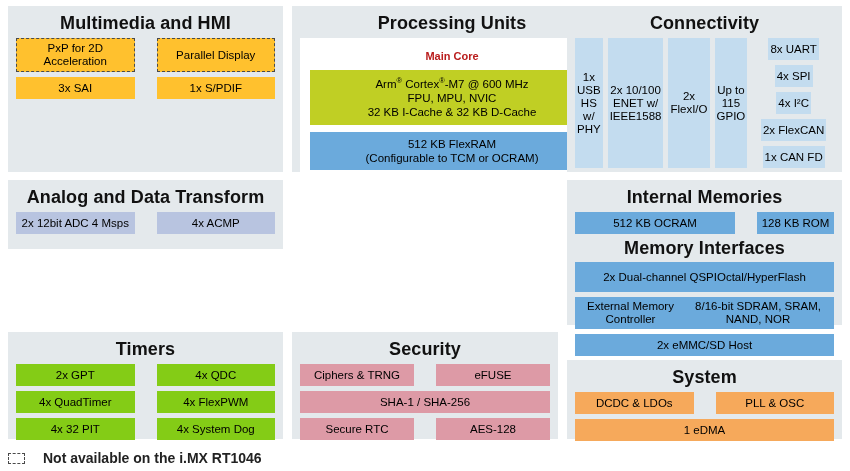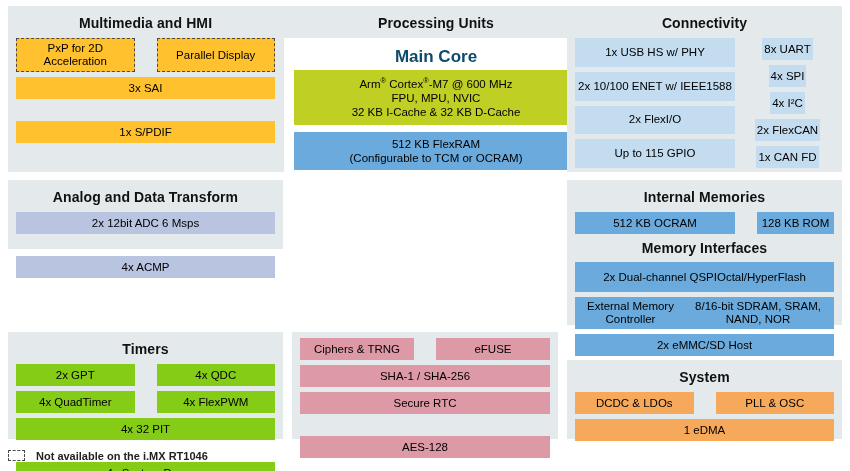--- a/index.html
+++ b/index.html
@@ -25,43 +25,43 @@
 
   
   .panel {
     position: absolute;
     background: #E4E9EC;
     box-sizing: border-box;
     padding: 6px 8px 8px 8px;
   }
   .panel-title {
     text-align: center;
-    font-size: 14px;
+    font-size: 18px;
     font-weight: bold;
     color: #111111;
     line-height: 18px;
     margin: 2px 0 6px 0;
     letter-spacing: 0.1px;
   }
   .panel-subtitle {
     text-align: center;
-    font-size: 17px;
+    font-size: 11px;
     font-weight: bold;
-    color: #0c4a6e;
+    color: #b91c1c;
     line-height: 17px;
     margin: 4px 0 5px 0;
   }
 
   
   .row {
     display: flex;
     gap: 22px;
     margin-bottom: 5px;
   }
-  .row:last-child { margin-bottom: 0; flex-direction: column; }
+  .row:last-child { margin-bottom: 0; }
 
   .blk {
     box-sizing: border-box;
     display: flex;
     align-items: center;
     justify-content: center;
     text-align: center;
     font-size: 11.5px;
     line-height: 13px;
     color: #000000;
@@ -79,21 +79,21 @@
   .c-gray    { background: #84cc16; }
   .c-pink    { background: #DD9AA6; }
   .c-orange  { background: #F6A95B; }
 
   .dashed {
     border: 1.5px dashed #4a4a4a;
   }
 
   
   #panel-multimedia { left: 8px;   top: 6px;   width: 275px; height: 166px; }
-  #panel-processing { left: 276px; top: 6px;   width: 320px; height: 166px; }
+  #panel-processing { left: 292px; top: 6px;   width: 320px; height: 166px; }
   #panel-connectivity { left: 567px; top: 6px; width: 275px; height: 166px; }
 
   #panel-analog     { left: 8px;   top: 180px; width: 275px; height: 69px; }
   #panel-memory     { left: 567px; top: 180px; width: 275px; height: 145px; }
 
   #panel-timers     { left: 8px;   top: 332px; width: 275px; height: 107px; }
   #panel-security   { left: 292px; top: 332px; width: 266px; height: 107px; }
   #panel-system     { left: 567px; top: 360px; width: 275px; height: 79px; }
 
   
@@ -114,21 +114,21 @@
     padding: 5px 4px;
   }
   .core-blk .ln { display: block; white-space: nowrap; }
   #core-cpu   { height: 55px; margin-bottom: 7px; }
   #core-ram   { height: 38px; }
 
   sup.reg { font-size: 7.5px; vertical-align: super; line-height: 0; }
 
   
   .col2 { display: flex; gap: 6px; }
-  .col2 > .colA { display: flex; flex-direction: column; gap: 5px; }
+  .col2 > .colA { display: flex; flex-direction: row; gap: 5px; }
   .col2 > .colB { display: flex; flex-direction: column; gap: 5px; }
 
   
   #conn-left  { flex: 0 0 160px; }
   #conn-right { flex: 1 1 auto; align-items: center; }
   #conn-left .blk, #conn-right .blk { min-height: 22px; }
 
   
   #mem-ocram { flex: 0 0 160px; }
   #mem-rom   { flex: 1 1 auto; }
@@ -137,23 +137,23 @@
     min-height: 30px;
     flex-direction: row;
   }
 
   
   #legend {
     position: absolute;
     left: 8px;
     top: 450px;
     display: flex;
-    align-items: flex-start;
-    gap: 11px;
-    font-size: 11px;
+    align-items: center;
+    gap: 18px;
+    font-size: 14px;
     font-weight: bold;
     color: #222222;
   }
   #legend .swatch {
     width: 17px;
     height: 11px;
     border: 1.5px dashed #4a4a4a;
     background: #ffffff;
     box-sizing: border-box;
   }
@@ -206,21 +206,21 @@
         <div class="blk c-ltblue">4x I²C</div>
         <div class="blk c-ltblue">2x FlexCAN</div>
         <div class="blk c-ltblue">1x CAN FD</div>
       </div>
     </div>
   </div>
 
   <div class="panel" id="panel-analog">
     <div class="panel-title">Analog and Data Transform</div>
     <div class="row">
-      <div class="blk c-lav">2x 12bit ADC 6 Msps</div>
+      <div class="blk c-lav">2x 12bit ADC 4 Msps</div>
       <div class="blk c-lav">4x ACMP</div>
     </div>
   </div>
 
   <div class="panel" id="panel-memory">
     <div class="panel-title">Internal Memories</div>
     <div class="row">
       <div class="blk c-blue" id="mem-ocram">512 KB OCRAM</div>
       <div class="blk c-blue" id="mem-rom">128 KB ROM</div>
     </div>
@@ -252,20 +252,21 @@
       <div class="blk c-gray">4x QuadTimer</div>
       <div class="blk c-gray">4x FlexPWM</div>
     </div>
     <div class="row">
       <div class="blk c-gray">4x 32 PIT</div>
       <div class="blk c-gray">4x System Dog</div>
     </div>
   </div>
 
   <div class="panel" id="panel-security">
+    <div class="panel-title">Security</div>
     <div class="row">
       <div class="blk c-pink">Ciphers &amp; TRNG</div>
       <div class="blk c-pink">eFUSE</div>
     </div>
     <div class="row">
       <div class="blk c-pink">SHA-1 / SHA-256</div>
     </div>
     <div class="row">
       <div class="blk c-pink">Secure RTC</div>
       <div class="blk c-pink">AES-128</div>

